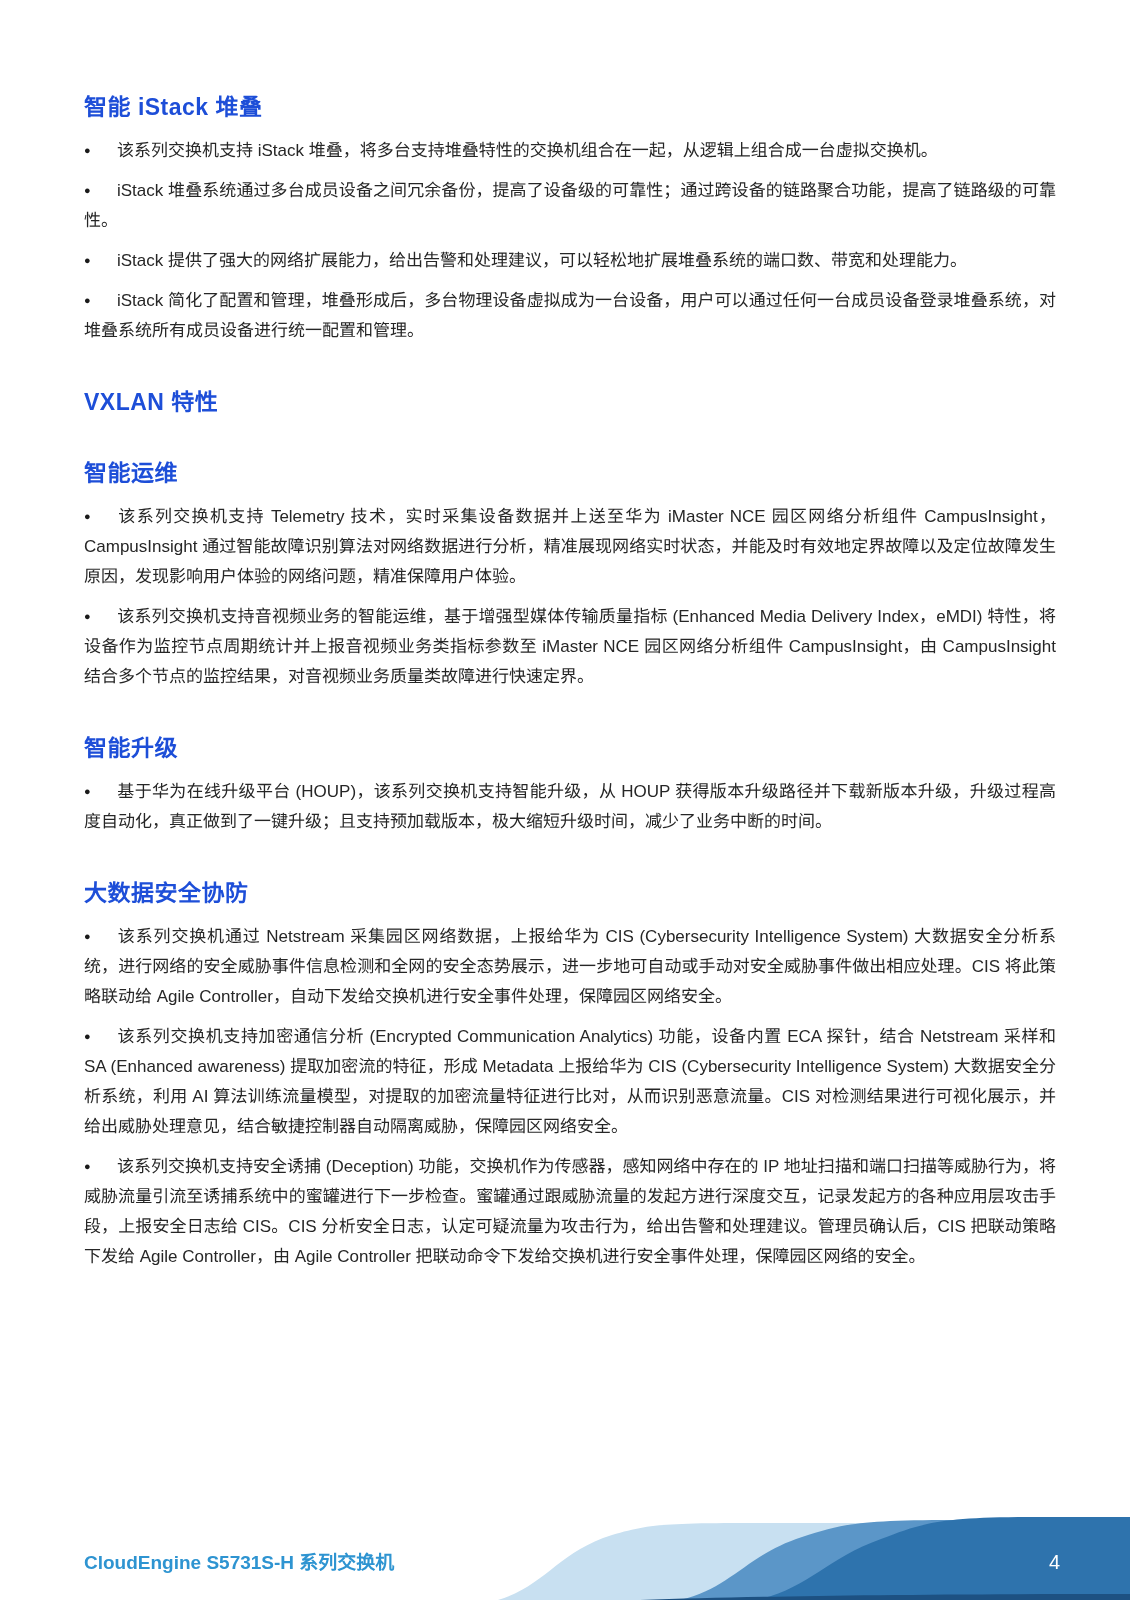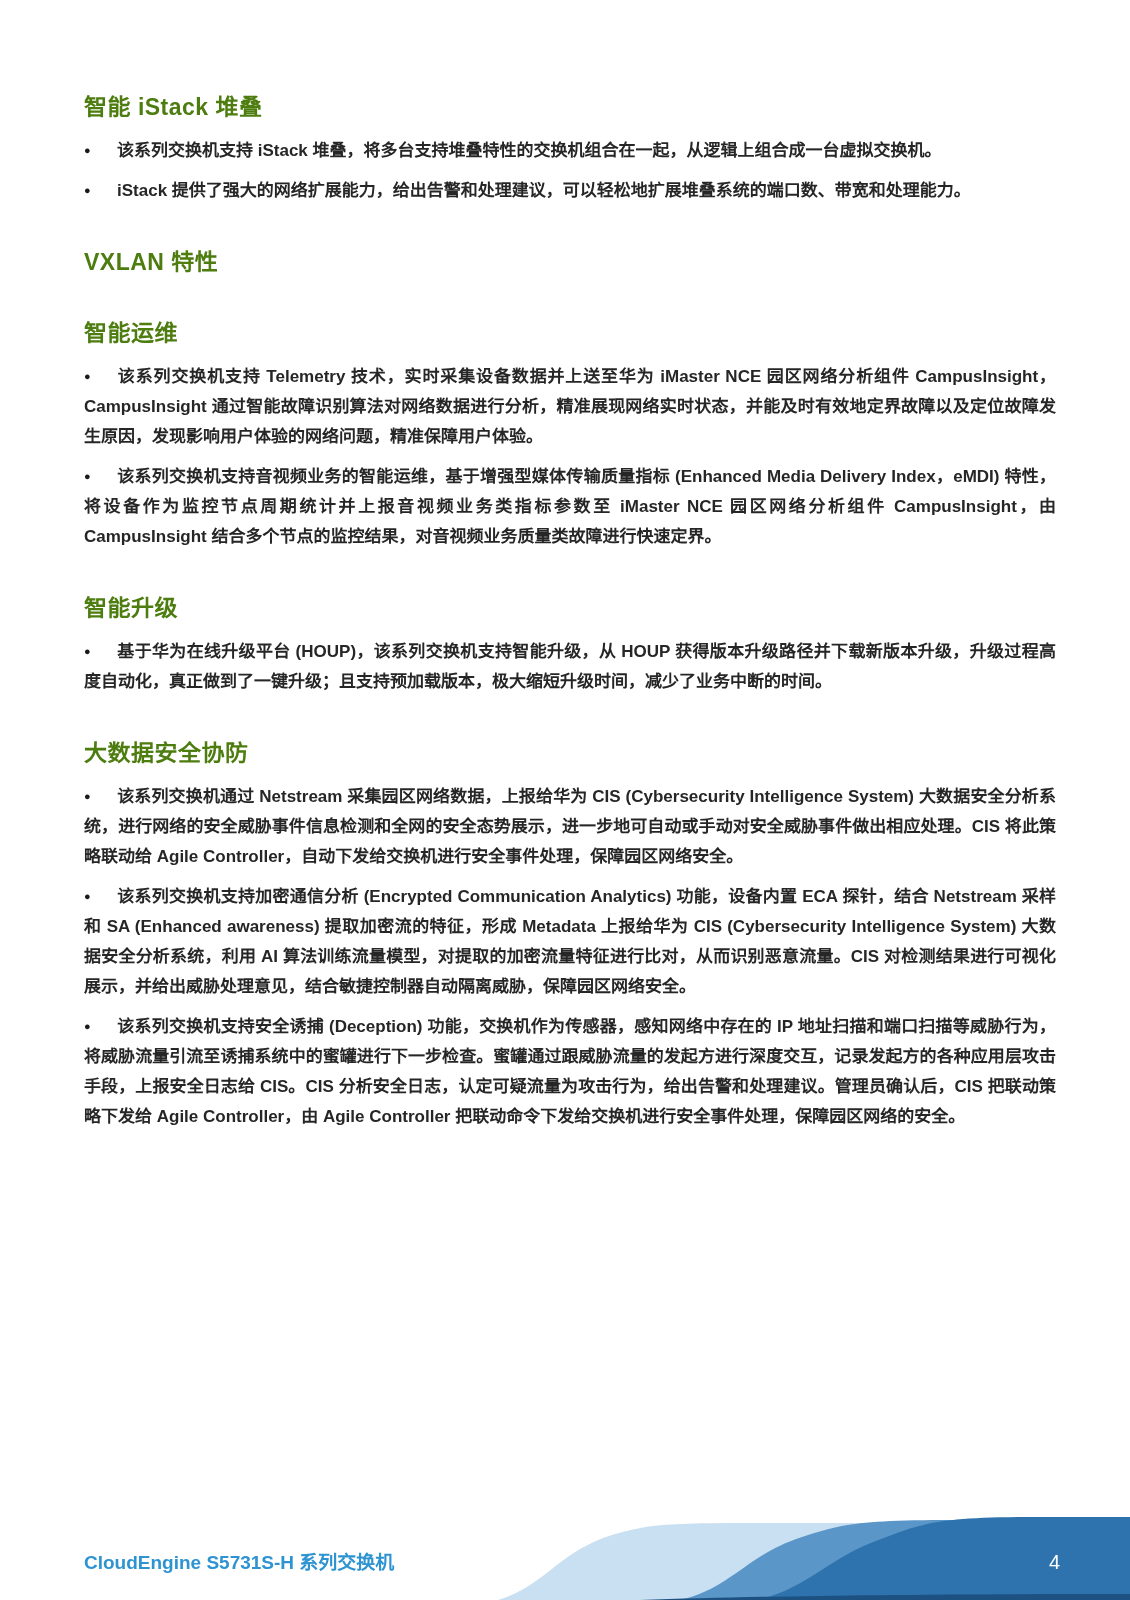--- a/index.html
+++ b/index.html
@@ -6,31 +6,30 @@
   body{
     width:1130px;height:1600px;position:relative;overflow:hidden;
     background:#ffffff;
     font-family:"Liberation Sans","DejaVu Sans",sans-serif;
     color:#262626;
   }
   .content{
     position:absolute;left:84px;top:88px;width:972px;
   }
   .sec-title{
-    color:#4d7c0f;
+    color:#1d4ed8;
     font-size:23px;font-weight:bold;
     margin:37px 0 13px 0;
     letter-spacing:0.5px;
   }
   .sec-title:first-child{margin-top:0;}
   .bullet{
     margin:4px 0 9px 0;
     font-size:17px;line-height:30px;
     text-align:justify;
-    font-weight:bold;
   }
   .dot{
     display:inline-block;width:33px;
     font-size:11px;color:#1a1a1a;
     vertical-align:2px;
   }
   .footer{position:absolute;left:0;bottom:0;width:1130px;height:160px;}
   .footer svg{position:absolute;left:0;bottom:0;display:block;}
   .footer-title{
     position:absolute;left:84px;bottom:26px;
@@ -40,21 +39,23 @@
     position:absolute;right:70px;bottom:26px;
     color:#ffffff;font-size:20px;font-weight:normal;
   }
 </style>
 </head>
 <body>
 
 <div class="content">
     <h2 class="sec-title">智能 iStack 堆叠</h2>
     <p class="bullet"><span class="dot">●</span><span>该系列交换机支持 iStack 堆叠，将多台支持堆叠特性的交换机组合在一起，从逻辑上组合成一台虚拟交换机。</span></p>
+    <p class="bullet"><span class="dot">●</span><span>iStack 堆叠系统通过多台成员设备之间冗余备份，提高了设备级的可靠性；通过跨设备的链路聚合功能，提高了链路级的可靠性。</span></p>
     <p class="bullet"><span class="dot">●</span><span>iStack 提供了强大的网络扩展能力，给出告警和处理建议，可以轻松地扩展堆叠系统的端口数、带宽和处理能力。</span></p>
+    <p class="bullet"><span class="dot">●</span><span>iStack 简化了配置和管理，堆叠形成后，多台物理设备虚拟成为一台设备，用户可以通过任何一台成员设备登录堆叠系统，对堆叠系统所有成员设备进行统一配置和管理。</span></p>
     <h2 class="sec-title">VXLAN 特性</h2>
     <h2 class="sec-title">智能运维</h2>
     <p class="bullet"><span class="dot">●</span><span>该系列交换机支持 Telemetry 技术，实时采集设备数据并上送至华为 iMaster NCE 园区网络分析组件 CampusInsight，CampusInsight 通过智能故障识别算法对网络数据进行分析，精准展现网络实时状态，并能及时有效地定界故障以及定位故障发生原因，发现影响用户体验的网络问题，精准保障用户体验。</span></p>
     <p class="bullet"><span class="dot">●</span><span>该系列交换机支持音视频业务的智能运维，基于增强型媒体传输质量指标 (Enhanced Media Delivery Index，eMDI) 特性，将设备作为监控节点周期统计并上报音视频业务类指标参数至 iMaster NCE 园区网络分析组件 CampusInsight，由 CampusInsight 结合多个节点的监控结果，对音视频业务质量类故障进行快速定界。</span></p>
     <h2 class="sec-title">智能升级</h2>
     <p class="bullet"><span class="dot">●</span><span>基于华为在线升级平台 (HOUP)，该系列交换机支持智能升级，从 HOUP 获得版本升级路径并下载新版本升级，升级过程高度自动化，真正做到了一键升级；且支持预加载版本，极大缩短升级时间，减少了业务中断的时间。</span></p>
     <h2 class="sec-title">大数据安全协防</h2>
     <p class="bullet"><span class="dot">●</span><span>该系列交换机通过 Netstream 采集园区网络数据，上报给华为 CIS (Cybersecurity Intelligence System) 大数据安全分析系统，进行网络的安全威胁事件信息检测和全网的安全态势展示，进一步地可自动或手动对安全威胁事件做出相应处理。CIS 将此策略联动给 Agile Controller，自动下发给交换机进行安全事件处理，保障园区网络安全。</span></p>
     <p class="bullet"><span class="dot">●</span><span>该系列交换机支持加密通信分析 (Encrypted Communication Analytics) 功能，设备内置 ECA 探针，结合 Netstream 采样和 SA (Enhanced awareness) 提取加密流的特征，形成 Metadata 上报给华为 CIS (Cybersecurity Intelligence System) 大数据安全分析系统，利用 AI 算法训练流量模型，对提取的加密流量特征进行比对，从而识别恶意流量。CIS 对检测结果进行可视化展示，并给出威胁处理意见，结合敏捷控制器自动隔离威胁，保障园区网络安全。</span></p>
     <p class="bullet"><span class="dot">●</span><span>该系列交换机支持安全诱捕 (Deception) 功能，交换机作为传感器，感知网络中存在的 IP 地址扫描和端口扫描等威胁行为，将威胁流量引流至诱捕系统中的蜜罐进行下一步检查。蜜罐通过跟威胁流量的发起方进行深度交互，记录发起方的各种应用层攻击手段，上报安全日志给 CIS。CIS 分析安全日志，认定可疑流量为攻击行为，给出告警和处理建议。管理员确认后，CIS 把联动策略下发给 Agile Controller，由 Agile Controller 把联动命令下发给交换机进行安全事件处理，保障园区网络的安全。</span></p>

